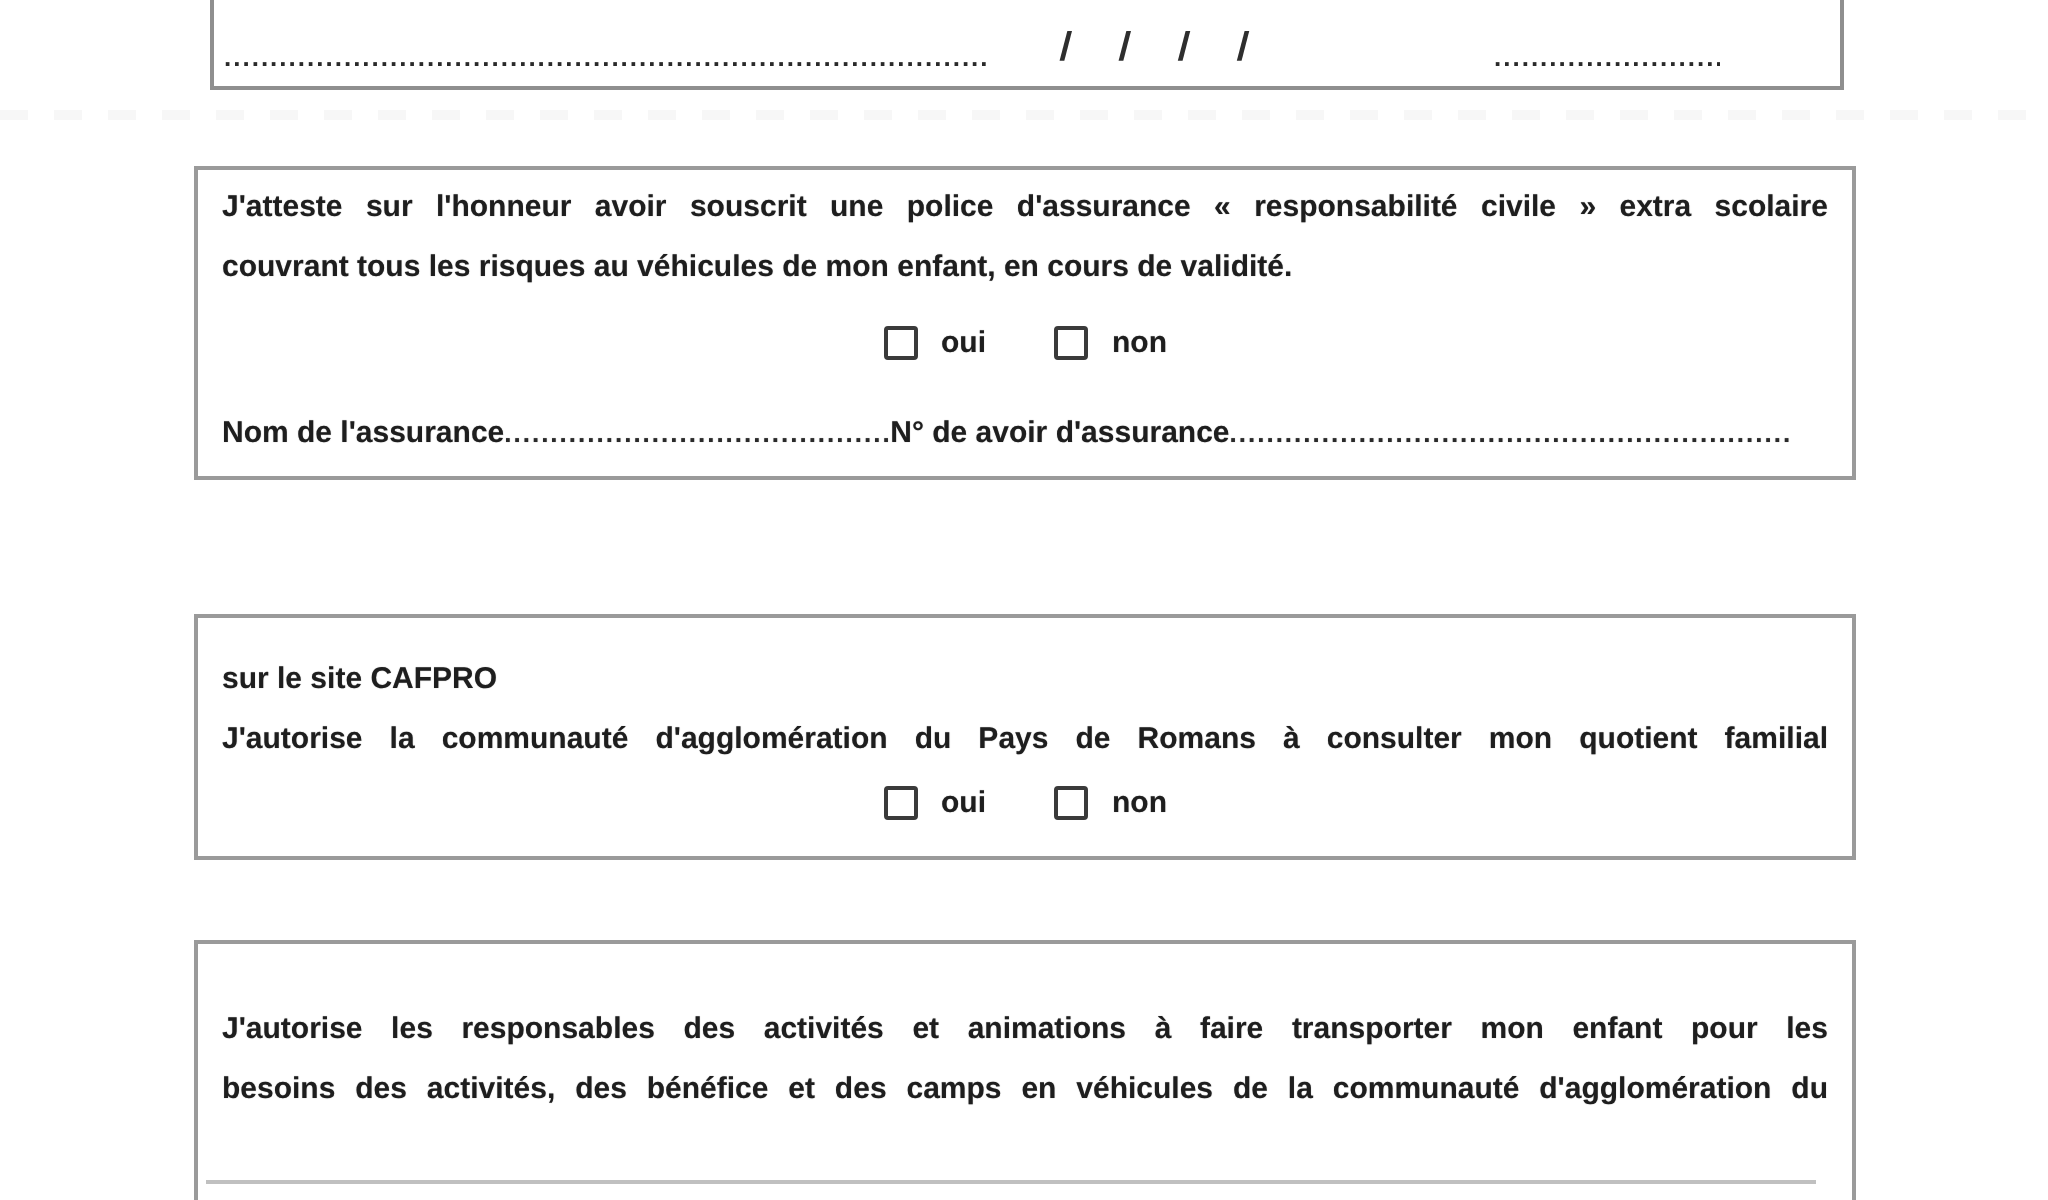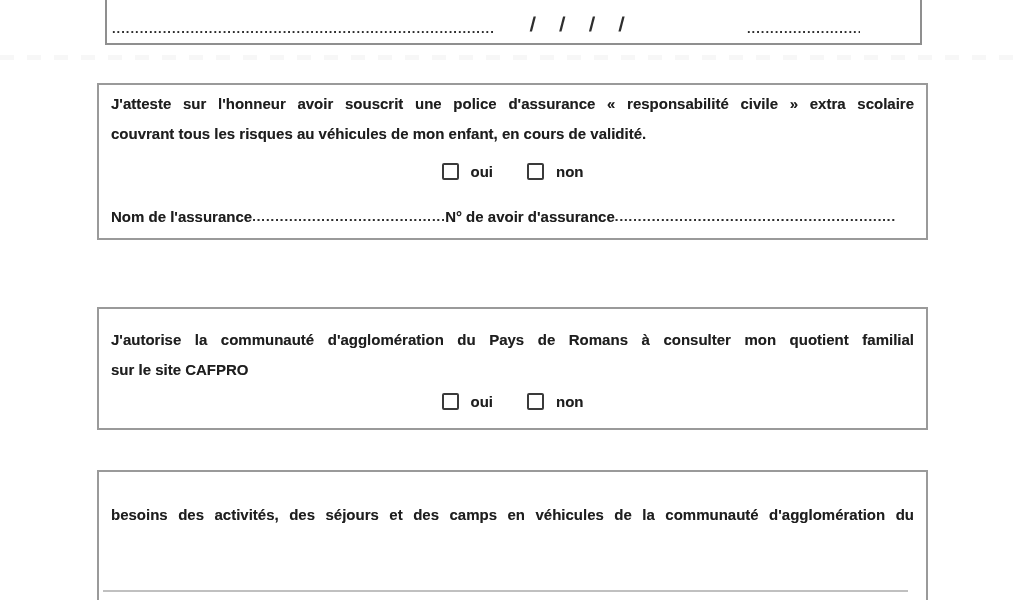--- a/index.html
+++ b/index.html
@@ -75,30 +75,31 @@
     </div>
     <div class="assurance-line">
       <span>Nom de l'assurance </span>
       <span class="dotfill dots-name">...........................................................</span>
       <span>N° de avoir d'assurance </span>
       <span class="dotfill dots-policy">......................................................................</span>
     </div>
   </div>
 
   <div class="box box-cafpro">
+    <div class="txt">sur le site CAFPRO</div>
     <div class="txt wrapline jl">J'autorise la communauté d'agglomération du Pays de Romans à consulter mon quotient familial</div>
-    <div class="txt">sur le site CAFPRO</div>
     <div class="choice-row row-cafpro">
       <span class="cb"></span>
       <span class="choice-label">oui</span>
       <span class="choice-gap"></span>
       <span class="cb"></span>
       <span class="choice-label">non</span>
     </div>
   </div>
 
   <div class="box box-transport">
-    <div class="txt wrapline jl">besoins des activités, des séjours et des camps en véhicules de la communauté d'agglomération du</div>
+    <div class="txt wrapline jl">J'autorise les responsables des activités et animations à faire transporter mon enfant pour les</div>
+    <div class="txt wrapline jl">besoins des activités, des bénéfice et des camps en véhicules de la communauté d'agglomération du</div>
   </div>
 
   <div class="next-box-line"></div>
 
 </div>
 
 </body></html>

